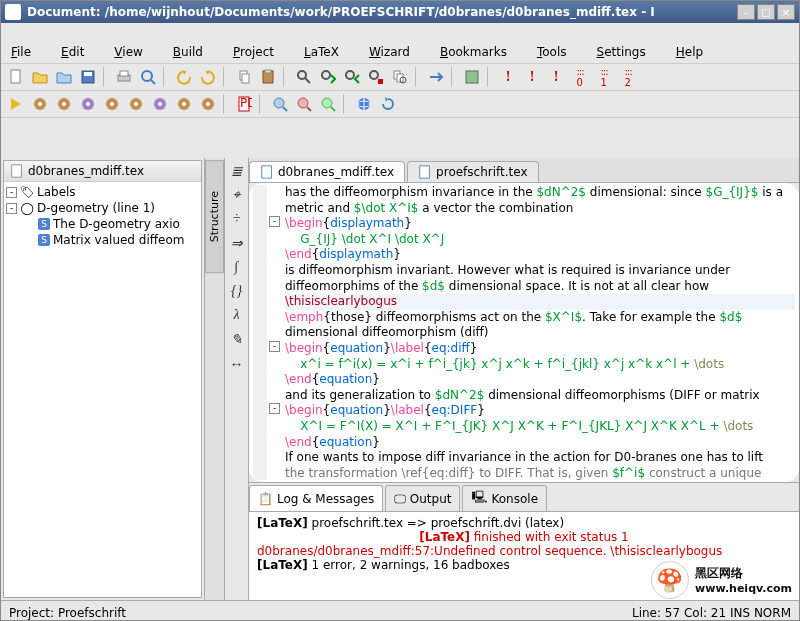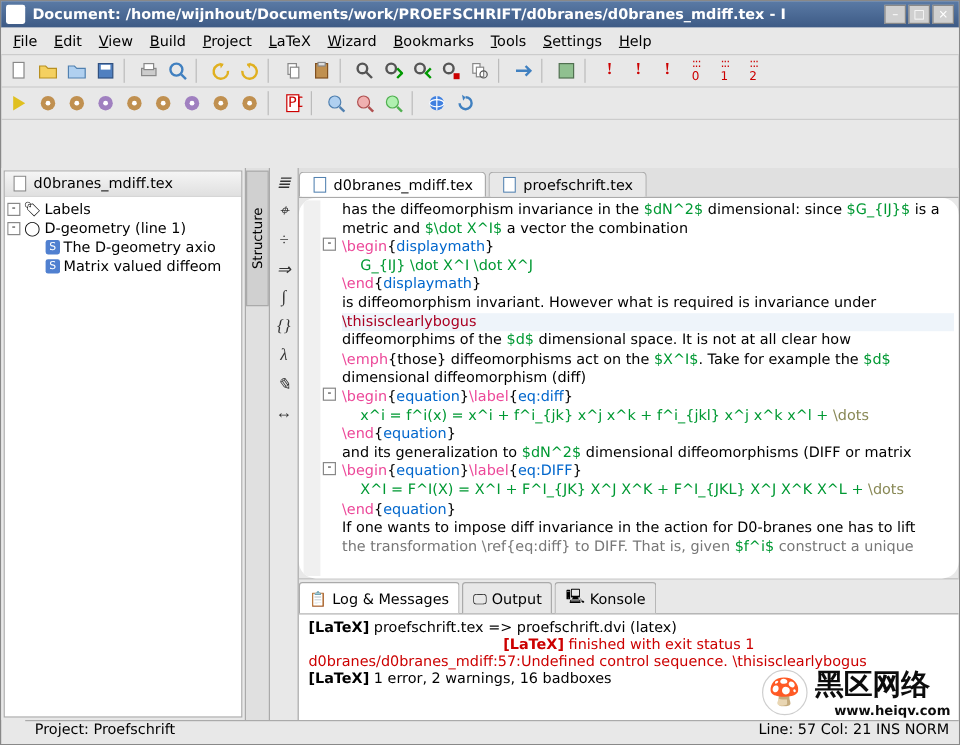--- a/index.html
+++ b/index.html
@@ -3,21 +3,21 @@
 <meta charset="utf-8">
 <style>
 * { margin: 0; padding: 0; box-sizing: border-box; font-family: "DejaVu Sans", sans-serif; font-size: 12px; }
 body { background: #e8e8e8; width: 800px; height: 621px; overflow: hidden; position: relative; }
 .window { border: 1px solid #888; background: #e8e8e8; height: 621px; display: flex; flex-direction: column; }
 .titlebar { background: linear-gradient(to bottom, #5a7aa5, #3d5a85); color: #fff; height: 22px; display: flex; align-items: center; padding: 0 4px; }
 .titlebar-icon { width: 16px; height: 16px; background: #fff; border-radius: 2px; margin-right: 6px; }
 .titlebar-text { flex: 1; font-weight: bold; overflow: hidden; white-space: nowrap; text-overflow: ellipsis; }
 .titlebar-btns { display: flex; gap: 2px; }
 .titlebar-btn { width: 18px; height: 16px; background: #d0d0d0; border: 1px solid #888; font-size: 10px; display:flex; align-items:center; justify-content:center; }
-.menubar { display: flex; background: #e8e8e8; border-bottom: 1px solid #ccc; padding: 2px 4px; gap: 2px; }
+.menubar { display: flex; background: #e8e8e8; border-bottom: 1px solid #ccc; padding: 2px 4px; gap: 18px; margin-top: 18px; }
 .menuitem { padding: 2px 6px; cursor: default; }
 .menuitem u { text-decoration: underline; }
 .toolbar { display: flex; align-items: center; padding: 2px 4px; border-bottom: 1px solid #ccc; gap: 2px; flex-wrap: wrap; min-height: 26px; }
 .tbtn { width: 22px; height: 22px; border: 1px solid transparent; display: flex; align-items: center; justify-content: center; border-radius: 2px; }
 .tbtn svg { width: 16px; height: 16px; }
 .tsep { width: 6px; height: 20px; border-left: 1px solid #bbb; margin: 0 2px; }
 .red-excl { color: #c00; font-weight: bold; font-family: serif; font-size: 14px; }
 .red-dots { color: #c00; font-size: 10px; letter-spacing: -1px; }
 .main { flex: 1; display: flex; overflow: hidden; margin-top: 40px; }
 .left-panel { width: 204px; border-right: 1px solid #aaa; display: flex; flex-direction: column; background: #e8e8e8; }
@@ -44,21 +44,21 @@
 .env { color: #0066cc; }
 .math { color: #009933; }
 .err { color: #aa0022; }
 .comment-g { color: #777; }
 .dots-cmd { color: #888855; }
 .bottom { border-top: 1px solid #aaa; background: #fff; height: 118px; display:flex; flex-direction:column; }
 .bot-tabs { display: flex; border-bottom: 1px solid #aaa; background: #e8e8e8; padding-top: 2px; }
 .bot-tab { border: 1px solid #aaa; border-bottom:none; padding: 2px 8px; margin-right: 2px; background:#e8e8e8; border-radius: 3px 3px 0 0; display:flex; gap:4px; align-items:center; }
 .bot-tab.active { background: #fff; }
 .bot-body { flex:1; padding: 4px 8px; font-family: sans-serif; font-size: 12px; overflow:hidden; }
-.statusbar { height: 20px; border-top: 1px solid #aaa; background: #e8e8e8; display: flex; align-items: flex-start; padding: 0 8px; justify-content: space-between; margin-left: 20px; }
+.statusbar { height: 20px; border-top: 1px solid #aaa; background: #e8e8e8; display: flex; align-items: flex-end; padding: 0 8px; justify-content: space-between; }
 .wm { position: absolute; right: 8px; bottom: 22px; display:flex; align-items:center; gap:6px; opacity: 0.95; }
 .wm-logo { width: 38px; height: 38px; background:#fff; border-radius:50%; border:1px solid #ccc; display:flex; align-items:center; justify-content:center; font-size:22px; }
 .wm-text { font-weight: bold; }
 .tiny-icon { width: 14px; height: 14px; }
 </style>
 </head>
 <body>
 
 <div class="window">
 
@@ -367,22 +367,22 @@
           </div>
         </div>
       <div class="editor">
         <div class="editor-wrap">
 <div class="line">has the diffeomorphism invariance in the <span class="math">$dN^2$</span> dimensional: since <span class="math">$G_{IJ}$</span> is a</div>
 <div class="line">metric and <span class="math">$\dot X^I$</span> a vector the combination</div>
 <div class="line" style="position:relative"><span class="fold">-</span><span class="cmd">\begin</span>{<span class="env">displaymath</span>}</div>
 <div class="line">    <span class="math">G_{IJ} \dot X^I \dot X^J</span></div>
 <div class="line"><span class="cmd">\end</span>{<span class="env">displaymath</span>}</div>
 <div class="line">is diffeomorphism invariant. However what is required is invariance under</div>
+<div class="line">diffeomorphims of the <span class="math">$d$</span> dimensional space. It is not at all clear how</div>
 <div class="line" style="background:#eef4fa;"><span class="err">\thisisclearlybogus</span></div>
-<div class="line">diffeomorphims of the <span class="math">$d$</span> dimensional space. It is not at all clear how</div>
 <div class="line"><span class="cmd">\emph</span>{those} diffeomorphisms act on the <span class="math">$X^I$</span>. Take for example the <span class="math">$d$</span></div>
 <div class="line">dimensional diffeomorphism (diff)</div>
 <div class="line" style="position:relative"><span class="fold">-</span><span class="cmd">\begin</span>{<span class="env">equation</span>}<span class="cmd">\label</span>{<span class="env">eq:diff</span>}</div>
 <div class="line">    <span class="math">x^i = f^i(x) = x^i + f^i_{jk} x^j x^k + f^i_{jkl} x^j x^k x^l + </span><span class="dots-cmd">\dots</span></div>
 <div class="line"><span class="cmd">\end</span>{<span class="env">equation</span>}</div>
 <div class="line">and its generalization to <span class="math">$dN^2$</span> dimensional diffeomorphisms (DIFF or matrix</div>
 <div class="line" style="position:relative"><span class="fold">-</span><span class="cmd">\begin</span>{<span class="env">equation</span>}<span class="cmd">\label</span>{<span class="env">eq:DIFF</span>}</div>
 <div class="line">    <span class="math">X^I = F^I(X) = X^I + F^I_{JK} X^J X^K + F^I_{JKL} X^J X^K X^L + </span><span class="dots-cmd">\dots</span></div>
 <div class="line"><span class="cmd">\end</span>{<span class="env">equation</span>}</div>
 <div class="line">If one wants to impose diff invariance in the action for D0-branes one has to lift</div>
@@ -418,16 +418,16 @@
   <div class="statusbar">
     <span>Project: Proefschrift</span>
     <span>Line: 57 Col: 21  INS  NORM</span>
   </div>
 
 </div>
 
 <div class="wm">
   <div class="wm-logo">🍄</div>
   <div class="wm-text">
-    <div style="font-size:24px;">黑区网络</div>
-    <div style="font-size:11px;margin-left:16px;">www.heiqv.com</div>
+    <div style="font-size:12px;">黑区网络</div>
+    <div style="font-size:11px;">www.heiqv.com</div>
   </div>
 </div>
 
 </body></html>

